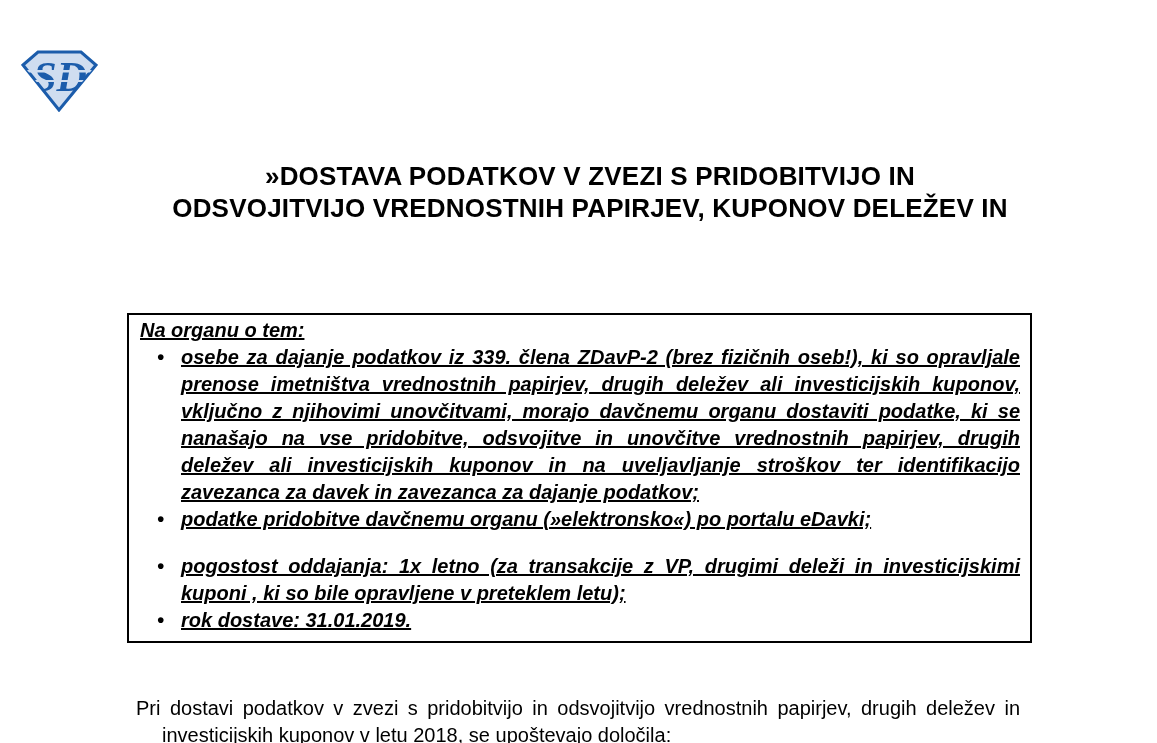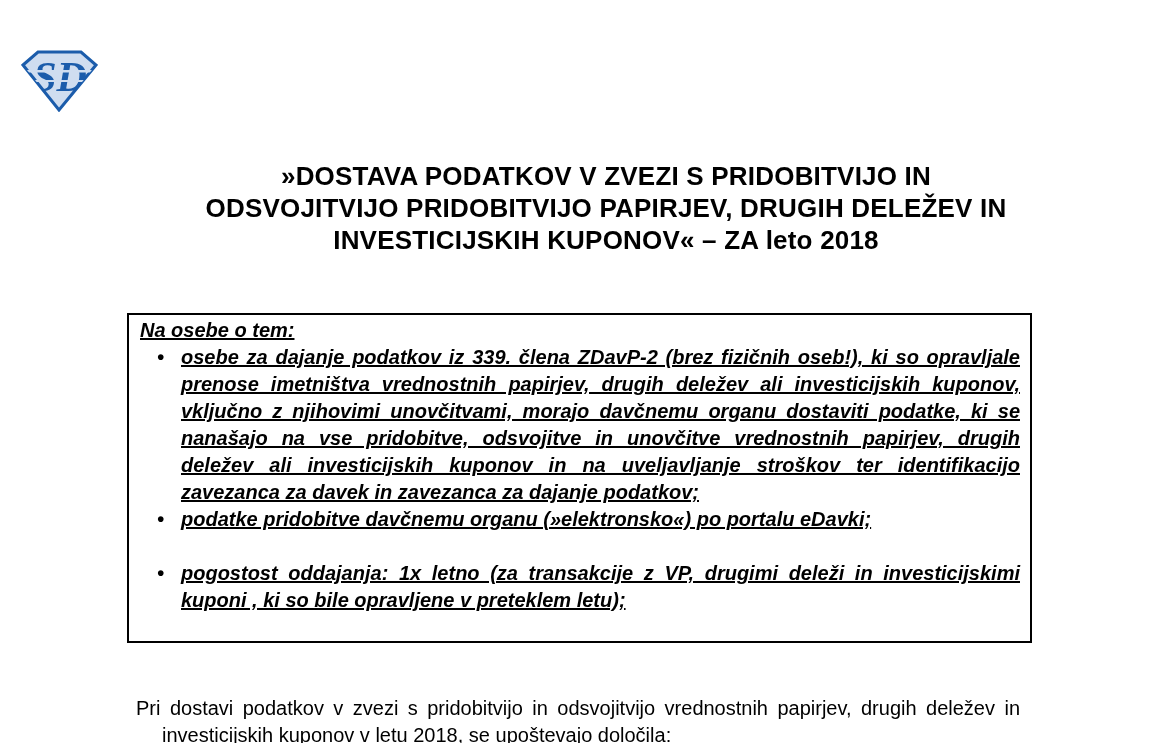--- a/index.html
+++ b/index.html
@@ -17,21 +17,21 @@
   }
   .logo {
     position: absolute;
     left: 21px;
     top: 50px;
     width: 77px;
     height: 62px;
   }
   .doc-title {
     position: absolute;
-    left: 131px;
+    left: 115px;
     top: 160px;
     width: 950px;
     text-align: center;
     font-size: 26px;
     font-weight: bold;
     line-height: 32px;
     letter-spacing: 0.2px;
   }
   .info-box {
     position: absolute;
@@ -62,21 +62,21 @@
     text-align: justify;
     text-decoration: underline;
   }
   .bullet-list li::before {
     content: "\2022";
     position: absolute;
     left: 17px;
     top: 0;
   }
   .bullet-list li.gap-before {
-    margin-top: 27px;
+    margin-top: 20px;
   }
   .footer-paragraph {
     position: absolute;
     left: 136px;
     top: 695px;
     width: 884px;
     font-size: 20px;
     line-height: 27px;
     text-align: justify;
     padding-left: 26px;
@@ -96,26 +96,26 @@
   <polygon points="2,15 17,2 60,2 75,15 38,60" fill="#cfddf0" stroke="#1b5cab" stroke-width="3" stroke-linejoin="miter"></polygon>
   <g clip-path="url(#shieldClip)">
     <text x="39" y="41" text-anchor="middle" font-family="Liberation Serif, serif" font-size="42" font-style="italic" font-weight="bold" fill="#1b5cab">SD</text>
     <rect x="6" y="20" width="66" height="2.5" fill="#cfddf0"></rect>
     <rect x="6" y="30" width="66" height="2" fill="#cfddf0"></rect>
   </g>
 </svg>
 
 <div class="doc-title">
   <div>»DOSTAVA PODATKOV V ZVEZI S PRIDOBITVIJO IN</div>
-  <div>ODSVOJITVIJO PRIDOBITVIJO PAPIRJEV, DRUGIH DELEŽEV IN</div>
-  <div>INVESTICIJSKIH KUPONOV« – ZA leto 2018</div>
+  <div>ODSVOJITVIJO VREDNOSTNIH PAPIRJEV, KUPONOV DELEŽEV IN</div>
 </div>
 
 <div class="info-box">
-  <p class="info-box-heading">Na osebe o tem:</p>
+  <p class="info-box-heading">Na organu o tem:</p>
   <ul class="bullet-list">
     <li>osebe za dajanje podatkov iz 339. člena ZDavP-2 (brez fizičnih oseb!), ki so opravljale prenose imetništva vrednostnih papirjev, drugih deležev ali investicijskih kuponov, vključno z njihovimi unovčitvami, morajo davčnemu organu dostaviti podatke, ki se nanašajo na vse pridobitve, odsvojitve in unovčitve vrednostnih papirjev, drugih deležev ali investicijskih kuponov in na uveljavljanje stroškov ter identifikacijo zavezanca za davek in zavezanca za dajanje podatkov;</li>
     <li>podatke pridobitve davčnemu organu (»elektronsko«) po portalu eDavki;</li>
     <li class="gap-before">pogostost oddajanja: 1x letno (za transakcije z VP, drugimi deleži in investicijskimi kuponi , ki so bile opravljene v preteklem letu);</li>
+    <li>rok dostave: 31.01.2019.</li>
   </ul>
 </div>
 
 <div class="footer-paragraph">Pri dostavi podatkov v zvezi s pridobitvijo in odsvojitvijo vrednostnih papirjev, drugih deležev in investicijskih kuponov v letu 2018, se upoštevajo določila:</div>
 
 </body></html>

